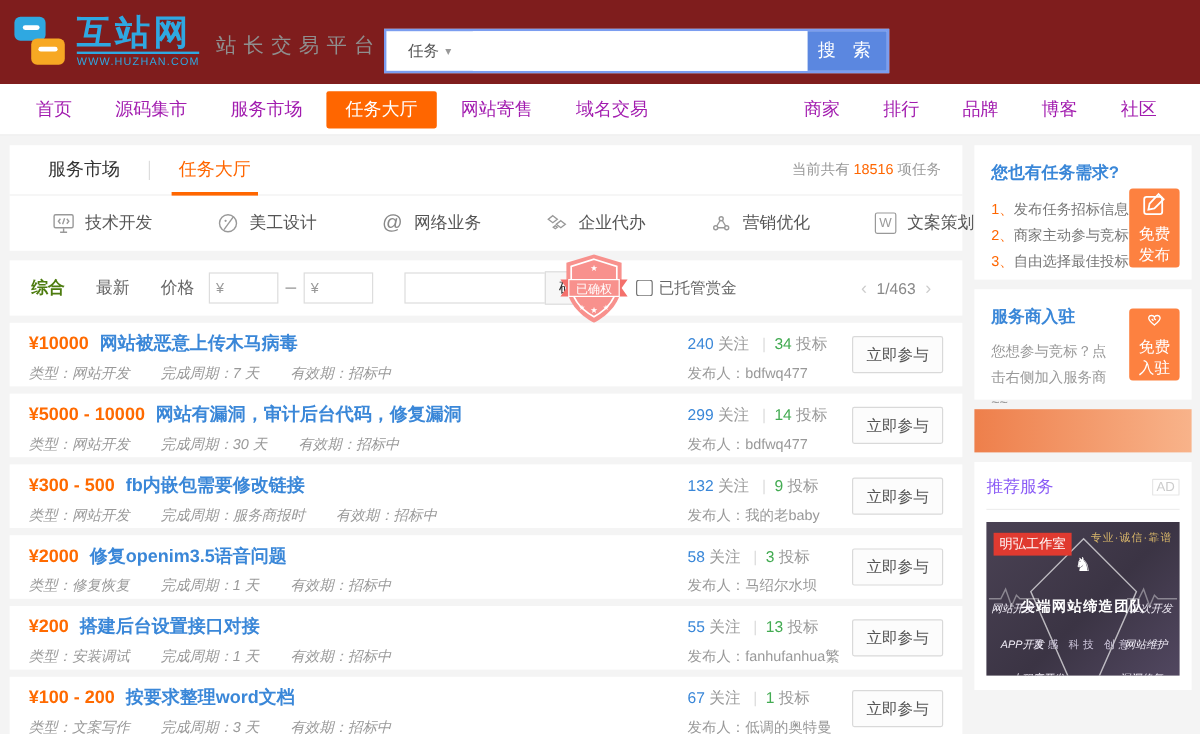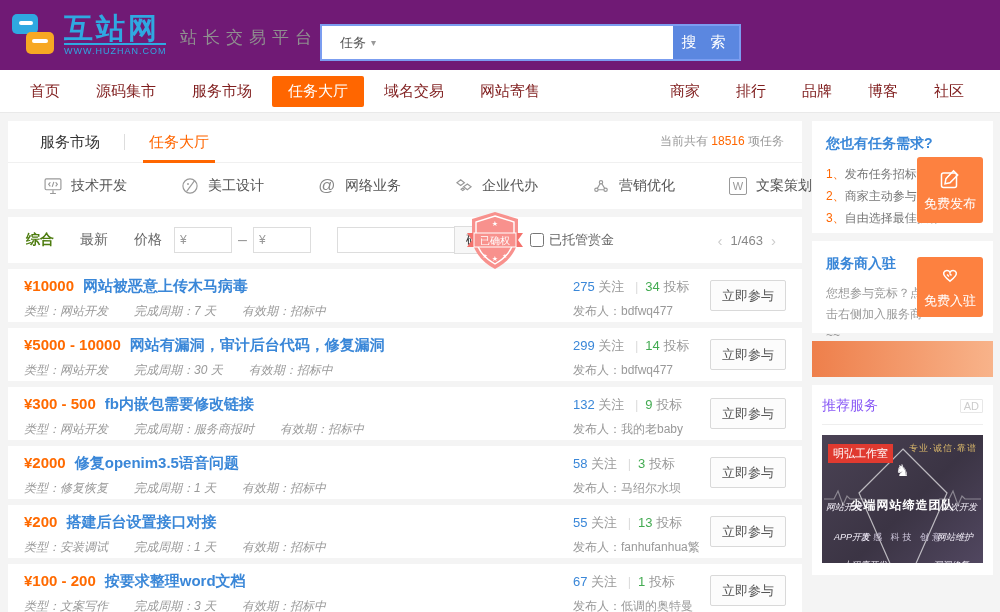--- a/index.html
+++ b/index.html
@@ -1,37 +1,37 @@
 <!DOCTYPE html>
 <html><head>
 <meta charset="utf-8">
 <style>
   html,body{margin:0;padding:0;width:1000px;height:612px;overflow:hidden;
     background:#f4f4f4;font-family:"Liberation Sans",sans-serif;color:#333;}
   *{box-sizing:border-box;}
   
-  .header{position:relative;height:70px;background:#701a75;}
+  .header{position:relative;height:70px;background:#7f1d1d;}
   .logo{position:absolute;left:12px;top:12px;display:flex;align-items:center;cursor:pointer;}
   .logo-mark{width:44px;height:44px;position:relative;}
   .logo-mark .b1{position:absolute;left:0;top:2px;width:26px;height:20px;border-radius:5px;background:#2fa8e1;}
   .logo-mark .b2{position:absolute;left:7px;top:9px;width:14px;height:4px;background:#fff;border-radius:2px;}
   .logo-mark .b3{position:absolute;left:14px;top:20px;width:28px;height:22px;border-radius:5px;background:#f7a823;}
   .logo-mark .b4{position:absolute;left:20px;top:27px;width:16px;height:4px;background:#fff;border-radius:2px;}
   .logo-txt{margin-left:8px;}
   .logo-cn{font-size:29px;font-weight:bold;color:#2fa8e1;letter-spacing:3px;line-height:30px;}
   .logo-dom{font-size:9px;color:#2fa8e1;border-top:2px solid #2fa8e1;letter-spacing:1px;padding-top:1px;}
   .tagline{position:absolute;left:180px;top:26px;font-size:17px;color:#8f8f8f;letter-spacing:6px;}
   .search{position:absolute;left:320px;top:24px;width:421px;height:37px;border:2px solid #7b9df0;display:flex;background:#fff;}
   .search-cat{width:72px;display:flex;align-items:center;justify-content:center;font-size:13px;color:#555;cursor:pointer;}
   .search-cat .caret{font-size:10px;color:#999;margin-left:5px;}
   .search-input{flex:1;border:none;outline:none;font-size:13px;padding:0 6px;}
   .search-btn{width:66px;border:none;background:#5b87e0;color:#fff;font-size:15px;letter-spacing:5px;cursor:pointer;}
   
   .nav{position:relative;height:43px;background:#fff;border-bottom:1px solid #e9e9e9;display:flex;align-items:center;padding:0 14px;}
-  .nav-item{font-size:15px;color:#7f1d1d;padding:6px 16px;margin-right:4px;cursor:pointer;white-space:nowrap;}
+  .nav-item{font-size:15px;color:#a21caf;padding:6px 16px;margin-right:4px;cursor:pointer;white-space:nowrap;}
   .nav-item.active{background:#ff6600;color:#fff;border-radius:2px;}
   .nav-right{margin-left:auto;display:flex;}
   .nav-right .nav-item{padding:6px 14px;margin-right:8px;}
   
   .main-left{position:absolute;left:8px;top:121px;width:794px;}
   .sidebar{position:absolute;left:812px;top:121px;width:181px;}
   
   .panel-a{background:#fff;}
   .tabs-row{height:42px;display:flex;align-items:center;padding:0 18px;border-bottom:1px solid #f0f0f0;}
   .tab{font-size:15px;color:#333;padding:0 14px;height:42px;line-height:42px;cursor:pointer;position:relative;}
@@ -74,21 +74,21 @@
   .t-sep{color:#ddd;margin:0 7px;}
   .t-pub{margin-top:7px;font-size:12px;color:#999;}
   .join-btn{position:absolute;right:16px;top:11px;width:76px;height:31px;border:1px solid #d9d9d9;background:#fcfcfc;color:#555;font-size:13px;border-radius:2px;cursor:pointer;}
   
   .sb-panel{background:#fff;padding:14px;position:relative;}
   .sb-title{font-size:14px;font-weight:bold;color:#3a87d8;}
   .demand-list{margin-top:10px;}
   .demand-item{font-size:12px;color:#777;line-height:22px;}
   .demand-item .n{color:#ff6600;}
   .sb-btn{position:absolute;right:10px;display:flex;flex-direction:column;align-items:center;justify-content:center;
-    width:66px;background:#fd8140;color:#fff;font-size:13px;border:none;border-radius:3px;cursor:pointer;}
+    width:42px;background:#fd8140;color:#fff;font-size:13px;border:none;border-radius:3px;cursor:pointer;}
   .sb-btn svg{width:24px;height:24px;stroke:#fff;fill:none;stroke-width:1.5;margin-bottom:4px;}
   .btn-publish{top:36px;height:66px;}
   .btn-join-provider{top:16px;height:60px;}
   .provider-panel{margin-top:8px;height:92px;}
   .provider-desc{margin-top:10px;font-size:12px;color:#999;line-height:21px;width:104px;}
   .ad-banner{margin-top:8px;height:36px;background:linear-gradient(90deg,#ee7f4b,#f8b38a);cursor:pointer;}
   .rec-panel{margin-top:8px;background:#fff;padding:10px 10px 12px;}
   .rec-head{display:flex;align-items:center;border-bottom:1px solid #eee;padding:2px 0 9px;}
   .rec-title{font-size:14px;color:#8b5cf6;}
   .rec-ad{margin-left:auto;font-size:11px;color:#ccc;border:1px solid #e7e7e7;padding:0 3px;border-radius:1px;}
@@ -129,22 +129,22 @@
     <button class="search-btn">搜 索</button>
   </div>
 </div>
 
 <div class="nav">
   <div id="nav-left" style="display:flex;">
       <div class="nav-item">首页</div>
       <div class="nav-item">源码集市</div>
       <div class="nav-item">服务市场</div>
       <div class="nav-item active">任务大厅</div>
+      <div class="nav-item">网站寄售</div>
       <div class="nav-item">域名交易</div>
-      <div class="nav-item">网站寄售</div>
     </div>
   <div class="nav-right" id="nav-right">
       <div class="nav-item">商家</div>
       <div class="nav-item">排行</div>
       <div class="nav-item">品牌</div>
       <div class="nav-item">博客</div>
       <div class="nav-item">社区</div>
     </div>
 </div>
 
@@ -253,21 +253,21 @@
   </div>
 
   <div id="task-list">
       <div class="task-row">
         <div class="t-line1">
           <span class="t-price">¥10000</span>
           <a class="t-title">网站被恶意上传木马病毒</a>
         </div>
         <div class="t-meta"><span>类型：网站开发</span><span>完成周期：7 天</span><span>有效期：招标中</span></div>
         <div class="t-stats">
-          <div><span class="t-follow">275</span> 关注 <span class="t-sep">|</span><span class="t-bid">34</span> 投标</div>
+          <div><span class="t-follow">240</span> 关注 <span class="t-sep">|</span><span class="t-bid">34</span> 投标</div>
           <div class="t-pub">发布人：bdfwq477</div>
         </div>
         <button class="join-btn">立即参与</button>
       </div>
       <div class="task-row">
         <div class="t-line1">
           <span class="t-price">¥5000 - 10000</span>
           <a class="t-title">网站有漏洞，审计后台代码，修复漏洞</a>
         </div>
         <div class="t-meta"><span>类型：网站开发</span><span>完成周期：30 天</span><span>有效期：招标中</span></div>

